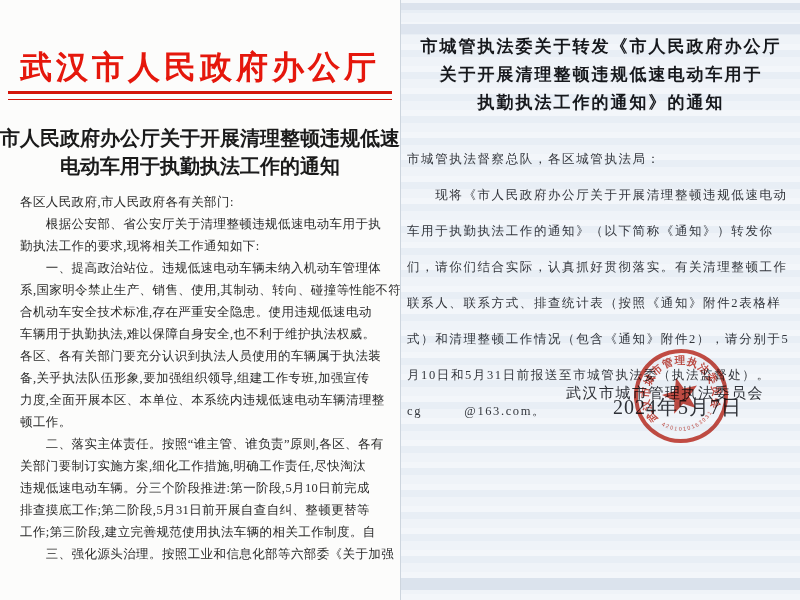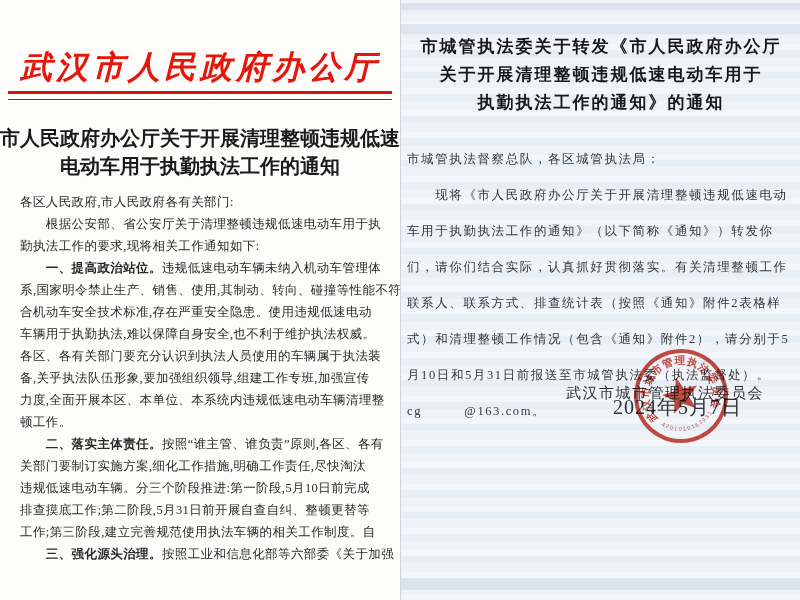--- a/index.html
+++ b/index.html
@@ -9,37 +9,36 @@
     font-family:"Liberation Serif","DejaVu Serif",serif;
     color:#222;
   }
   .page{position:absolute;top:0;height:600px;overflow:hidden;}
   
   #page-left{left:0;width:400px;background:#fcfcfb;}
   #left-header{
     position:absolute;top:46px;left:0;width:400px;text-align:center;
     font-size:32px;font-weight:bold;color:#e5170c;letter-spacing:4px;
     white-space:nowrap;
-    font-style:italic;
   }
   #left-rule{
     position:absolute;top:91px;left:8px;width:384px;height:3px;
     border-top:3px solid #d31408;border-bottom:1px solid #d31408;
     padding-bottom:2px;box-sizing:content-box;
   }
   #left-title{
     position:absolute;top:124px;left:0;width:400px;text-align:center;
     font-size:20px;font-weight:bold;line-height:28px;color:#1a1a1a;
   }
   #left-body{
     position:absolute;top:191px;left:20px;width:372px;
     font-size:12.5px;line-height:22px;letter-spacing:0.4px;color:#2a2a2a;
   }
   #left-body .tl{white-space:nowrap;}
-  .b{font-weight:bold;}
+  .b{font-weight:normal;}
   
   #page-right{
     left:400px;width:400px;
     border-left:1px solid #cdd5de;box-sizing:border-box;
     background:
       linear-gradient(#dce3ed,#dce3ed) 0 3px / 100% 7px no-repeat,
       linear-gradient(#dee5ef,#dee5ef) 0 24px / 100% 10px no-repeat,
       linear-gradient(#dbe3ed,#dbe3ed) 0 578px / 100% 12px no-repeat,
       repeating-linear-gradient(180deg,#f3f6fa 0 6px,#e8eef5 6px 13px,#eff3f8 13px 22px),
       #ecf1f7;

